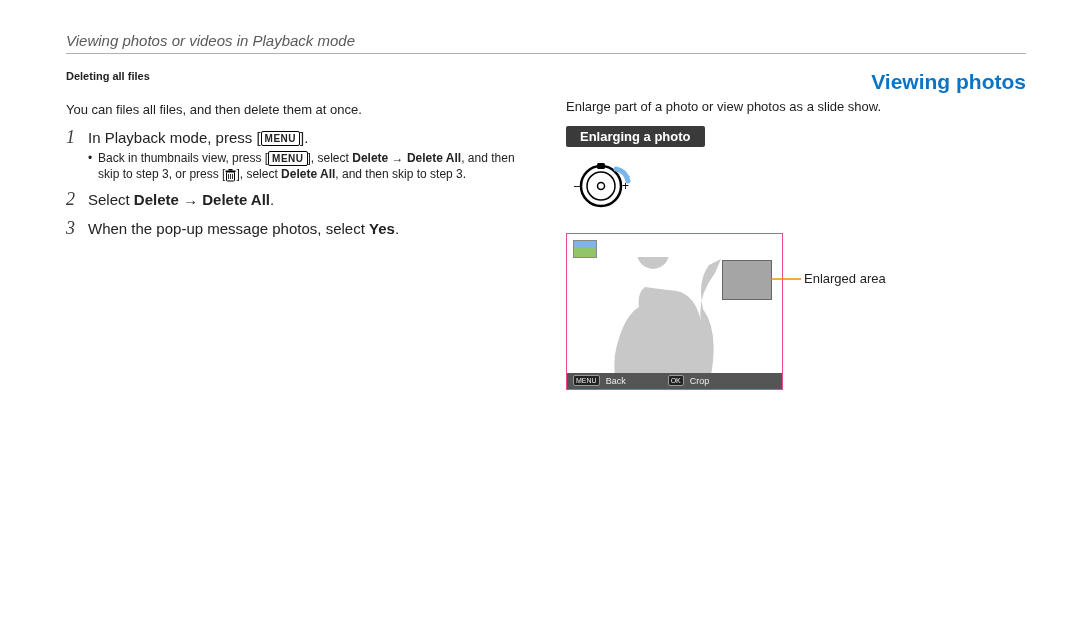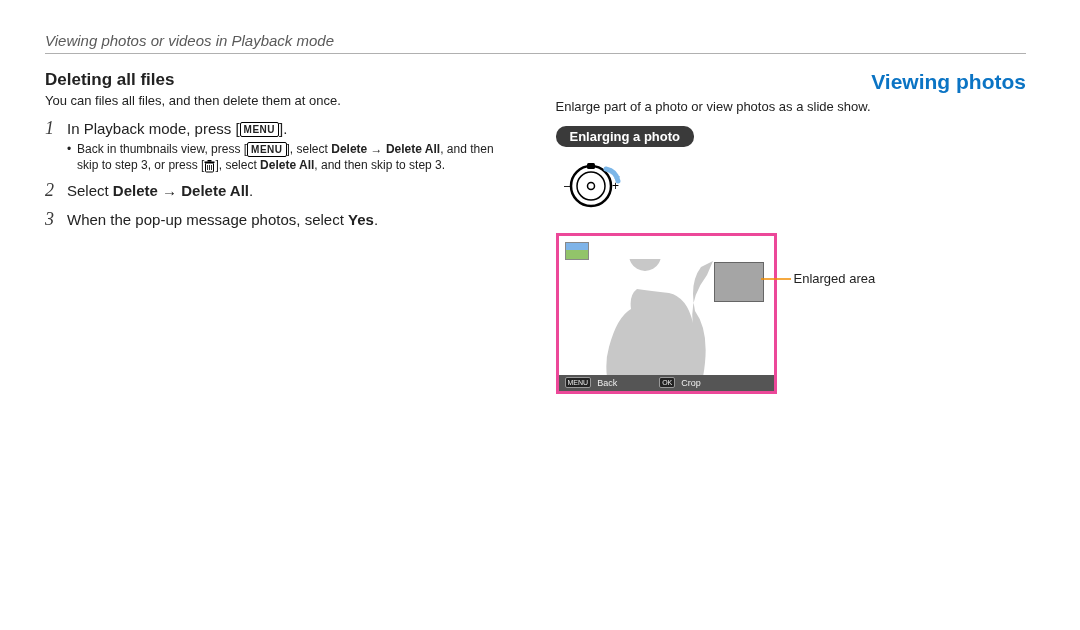--- a/index.html
+++ b/index.html
@@ -1,40 +1,40 @@
 <!DOCTYPE html>
 <html><head>
 <meta charset="utf-8">
 <style>
   html,body{margin:0;padding:0;width:1080px;height:630px;background:#fff;font-family:"Segoe UI",Arial,sans-serif;color:#222;}
-  .page{padding:32px 54px 0 45px;box-sizing:border-box;width:1080px;height:630px;position:relative;}
+  .page{padding:32px 54px 0 66px;box-sizing:border-box;width:1080px;height:630px;position:relative;}
   .header-title{font-size:15px;font-style:italic;color:#5a5a5a;margin-bottom:4px;}
   .header-line{border:none;border-top:1px solid #b0b0b0;margin:0 0 16px 0;}
   .columns{display:flex;gap:40px;}
   .col{flex:1;min-width:0;}
-  .subhead-bold{font-weight:700;font-size:17px;margin-bottom:2px;}
+  .subhead-bold{font-weight:700;font-size:11px;margin-bottom:19px;}
   .body-text{font-size:13px;line-height:1.35;}
   .step-list{list-style:none;padding:0;margin:8px 0 0 0;}
   .step-list>li{display:flex;align-items:flex-start;margin-bottom:6px;}
   .step-num{font-family:Georgia,"Times New Roman",serif;font-style:italic;font-size:18px;color:#3a3a3a;width:22px;flex-shrink:0;line-height:1.2;}
   .step-body{font-size:15px;line-height:1.4;}
   .step-body-main{margin-bottom:2px;}
   .sub-bullets{list-style:none;padding:0;margin:2px 0 0 0;}
   .sub-bullets>li{font-size:12px;line-height:1.4;padding-left:10px;position:relative;}
   .sub-bullets>li:before{content:"•";position:absolute;left:0;top:0;}
   .menu-icon{display:inline-block;border:1.5px solid #000;border-radius:2px;padding:0 3px;font-weight:900;font-size:10px;line-height:13px;vertical-align:middle;letter-spacing:0.5px;}
   .trash-icon{display:inline-block;width:11px;height:13px;vertical-align:middle;position:relative;}
   .trash-icon svg{display:block;}
   .section-title{color:#0b74c4;font-size:21px;font-weight:600;margin:0 0 4px 0;text-align:right;}
-  .pill{display:inline-block;background:#3a3a3a;color:#fff;border-radius:10px;padding:3px 14px;font-size:13px;font-weight:600;margin:10px 0 12px 0;}
+  .pill{display:inline-block;background:#3a3a3a;color:#fff;border-radius:2px;padding:3px 14px;font-size:13px;font-weight:600;margin:10px 0 12px 0;}
   .zoom-row{display:flex;align-items:flex-start;gap:16px;margin-bottom:18px;}
   .zoom-dial{flex-shrink:0;margin-top:2px;}
   .zoom-text{font-size:13px;line-height:1.45;}
   .screen-row{display:flex;align-items:flex-start;gap:16px;}
-  .screen{width:215px;height:155px;border:3px solid #ec4899;position:relative;background:#fff;flex-shrink:0;}
+  .screen{width:215px;height:155px;border:1px solid #ec4899;position:relative;background:#fff;flex-shrink:0;}
   .screen-thumb{position:absolute;top:6px;left:6px;width:22px;height:16px;background:linear-gradient(180deg,#7fb4e8 0 45%,#92c46a 45% 100%);border:1px solid #888;}
   .silhouette{position:absolute;left:28px;bottom:14px;width:130px;height:118px;}
   .enlarged-box{position:absolute;top:26px;right:10px;width:48px;height:38px;background:#a5a5a5;border:1.5px solid #666;}
   .screen-footer{position:absolute;left:0;right:0;bottom:0;height:16px;background:#555;display:flex;align-items:center;font-size:9px;color:#eee;padding:0 6px;gap:6px;}
   .footer-badge{display:inline-block;background:#222;border:1px solid #999;border-radius:2px;padding:0 2px;font-size:7px;line-height:9px;color:#eee;}
   .callout-line{stroke:#f28c00;stroke-width:1.5;fill:none;}
   .callout-text{font-size:13px;}
   .callout-wrap{position:relative;}
   .callout-svg{position:absolute;left:0;top:0;pointer-events:none;}
   .page-footer{position:absolute;bottom:14px;left:0;right:0;text-align:center;font-size:12px;color:#333;}

